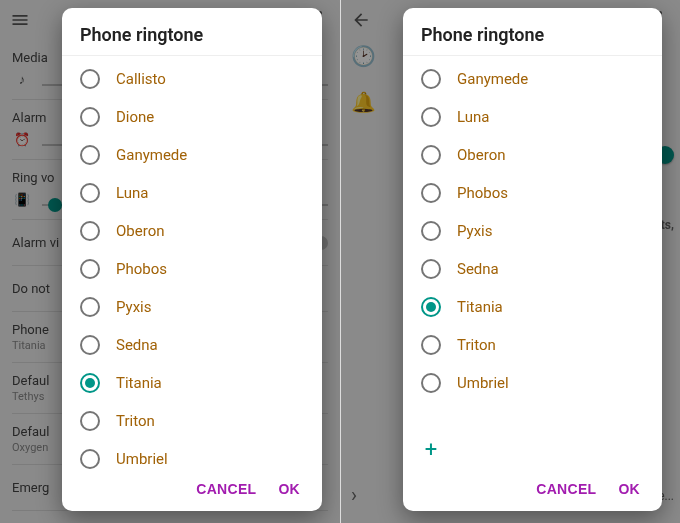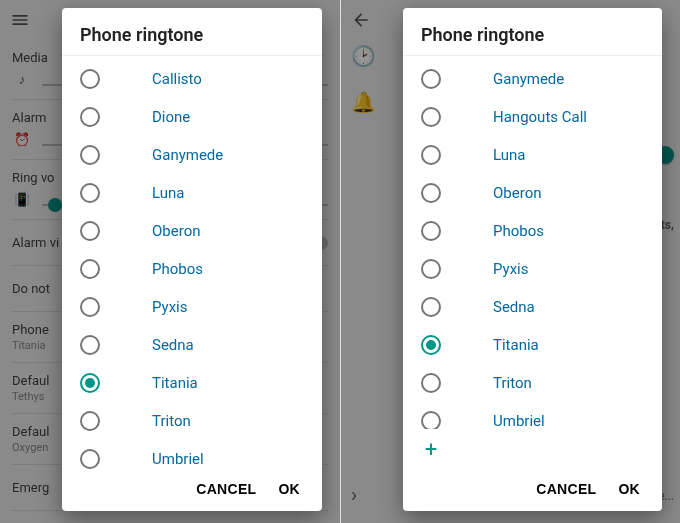--- a/index.html
+++ b/index.html
@@ -25,32 +25,32 @@
   .slider-track { height: 2px; background:#bbb; position:relative; margin-top:12px; }
   .slider-thumb { position:absolute; width:14px; height:14px; border-radius:50%; background:#009688; top:-6px; }
   .toggle-off { width:30px; height:14px; border-radius:7px; background:#bdbdbd; position:relative; }
   .toggle-off::after { content:""; position:absolute; width:18px; height:18px; border-radius:50%; background:#fafafa; box-shadow:0 1px 2px rgba(0,0,0,.3); left:-2px; top:-2px; }
   .toggle-on { width:30px; height:14px; border-radius:7px; background:#80cbc4; position:relative; }
   .toggle-on::after { content:""; position:absolute; width:18px; height:18px; border-radius:50%; background:#009688; box-shadow:0 1px 2px rgba(0,0,0,.3); right:-2px; top:-2px; }
 
   .bg-icon { width:20px; height:20px; display:flex; align-items:center; justify-content:center; color:#555; }
 
   
-  .dialog { position:absolute; background:#fff; border-radius:4px; box-shadow:0 8px 24px rgba(0,0,0,.4); left:62px; right:18px; top:8px; bottom:12px; display:flex; flex-direction:column; }
+  .dialog { position:absolute; background:#fff; border-radius:10px; box-shadow:0 8px 24px rgba(0,0,0,.4); left:62px; right:18px; top:8px; bottom:12px; display:flex; flex-direction:column; }
   .dialog-title { padding: 16px 18px 10px; font-size:18px; font-weight:600; color:#222; border-bottom:1px solid #eee; }
   .dialog-list { flex:1; overflow:hidden; padding: 4px 0; }
   .option { display:flex; align-items:center; padding: 9px 18px; gap: 16px; }
   .radio { width:20px; height:20px; border-radius:50%; border:2px solid #757575; position:relative; flex-shrink:0; }
   .radio.selected { border-color:#009688; }
   .radio.selected::after { content:""; position:absolute; inset:3px; border-radius:50%; background:#009688; }
-  .option-label { font-size:15px; color:#0369a1;margin-left:36px; }
+  .option-label { font-size:15px; color:#a16207; }
   .add-row { display:flex; align-items:center; padding: 10px 18px; gap:16px; color:#009688; font-size:15px; }
   .add-row .plus { width:20px; height:20px; display:flex; align-items:center; justify-content:center; font-size:22px; }
   .dialog-actions { display:flex; justify-content:flex-end; gap: 22px; padding: 12px 22px 14px; }
-  .txt-btn { color:#000000; font-weight:600; font-size:14px; letter-spacing:.3px; border:none; background:none; cursor:pointer; }
+  .txt-btn { color:#a21caf; font-weight:600; font-size:14px; letter-spacing:.3px; border:none; background:none; cursor:pointer; }
   .caret-right { position:absolute; left:10px; bottom:16px; font-size:20px; color:#666; }
   .bell-side { position:absolute; left:10px; top:90px; font-size:20px; color:#555; }
   .clock-side { position:absolute; left:10px; top:44px; font-size:20px; color:#555; }
 </style>
 </head>
 <body>
 
 <div class="panel">
   <div class="topbar">
     <div class="left-ico">
@@ -208,24 +208,20 @@
 
   <div class="dialog">
     <div class="dialog-title">Phone ringtone</div>
     <div class="dialog-list" id="right-options">
         <div class="option">
           <div class="radio"></div>
           <span class="option-label">Ganymede</span>
         </div>
         <div class="option">
           <div class="radio"></div>
-          <span class="option-label">Hangouts Call</span>
-        </div>
-        <div class="option">
-          <div class="radio"></div>
           <span class="option-label">Luna</span>
         </div>
         <div class="option">
           <div class="radio"></div>
           <span class="option-label">Oberon</span>
         </div>
         <div class="option">
           <div class="radio"></div>
           <span class="option-label">Phobos</span>
         </div>

